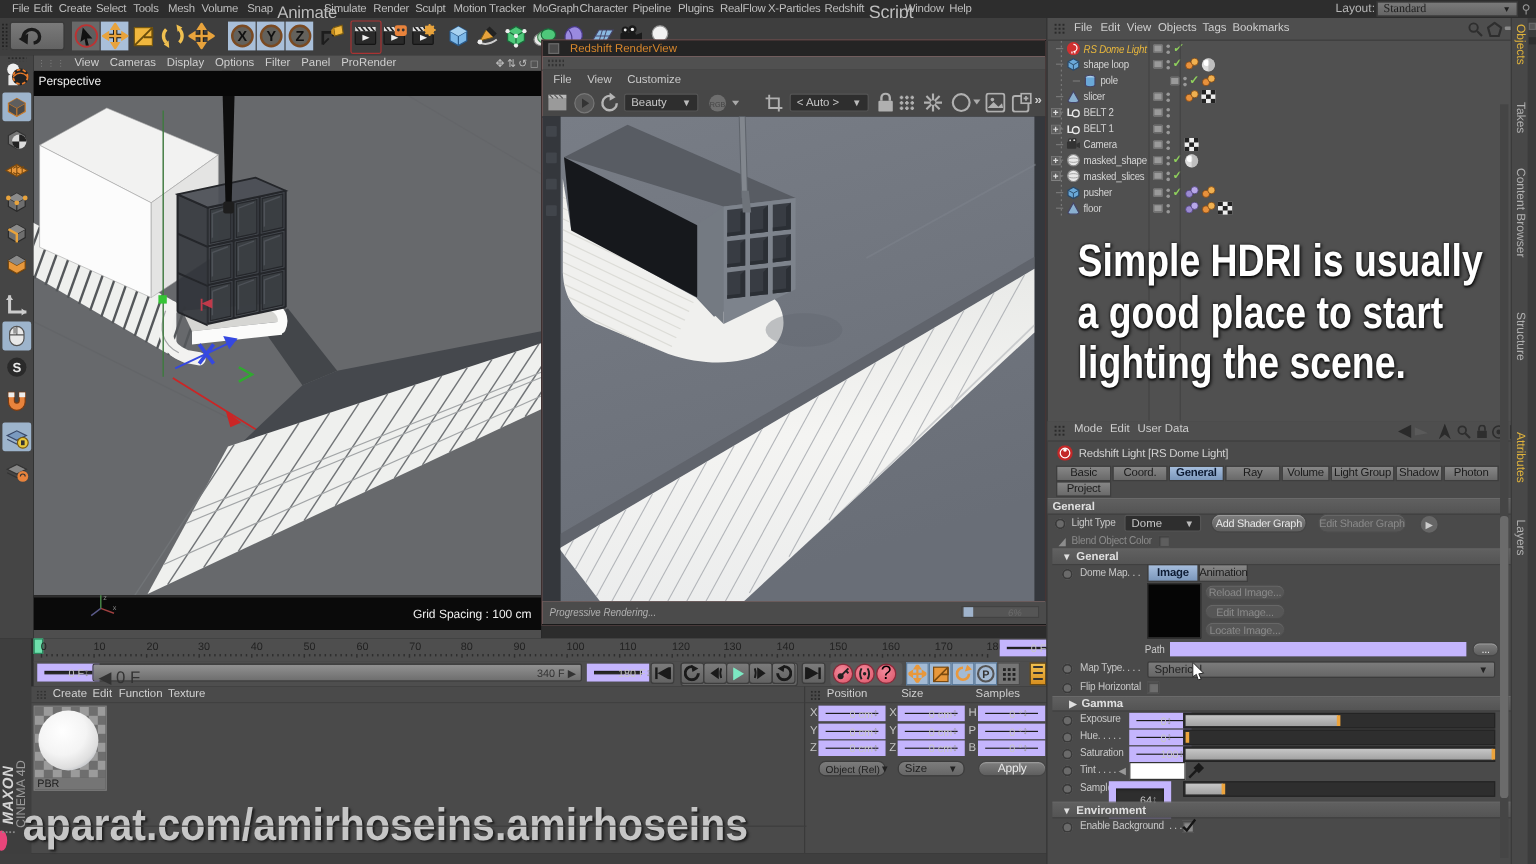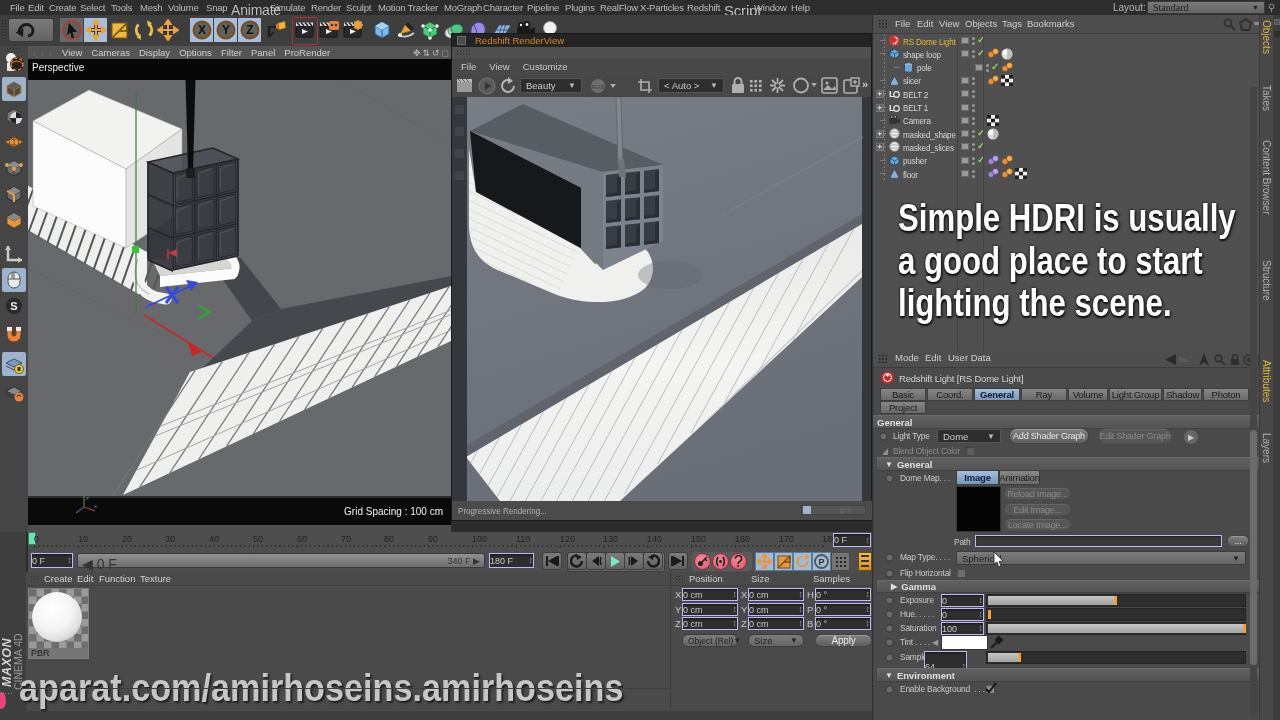--- a/index.html
+++ b/index.html
@@ -1,20 +1,20 @@
 <!DOCTYPE html>
 <html><head>
 <meta charset="utf-8">
 <style>
 html,body{margin:0;padding:0;}
 body{width:1280px;height:720px;position:relative;overflow:hidden;background:#2c2c2c;font-family:"Liberation Sans",sans-serif;-webkit-font-smoothing:antialiased;}
 .abs{position:absolute;}
 .menurow{display:flex;align-items:center;}
 .menurow span{white-space:nowrap;}
-.field{position:absolute;background:#2e2e2e;border:1px solid #c4b5fd;box-shadow:inset 0 1px 2px rgba(0,0,0,.5);color:#c6c6c6;font-size:9px;white-space:nowrap;display:flex;align-items:center;padding:0 0;box-sizing:border-box;}
+.field{position:absolute;background:#2e2e2e;border:6px solid #c4b5fd;box-shadow:inset 0 1px 2px rgba(0,0,0,.5);color:#c6c6c6;font-size:9px;white-space:nowrap;display:flex;align-items:center;padding:0 20px;box-sizing:border-box;}
 .spin{margin-left:auto;color:#9a9a9a;font-size:9px;line-height:.5;}
 .pill{position:absolute;background:linear-gradient(#808080,#5e5e5e);border:1px solid #454545;box-shadow:inset 0 1px 0 #999;border-radius:8px;color:#e8e8e8;font-size:9px;white-space:nowrap;letter-spacing:-.2px;display:flex;align-items:center;justify-content:center;box-sizing:border-box;}
 .pill.dis{background:#565656;color:#8a8a8a;border-color:#4c4c4c;box-shadow:inset 0 1px 0 #666;}
 .drop{position:absolute;background:linear-gradient(#7c7c7c,#666);border:1px solid #3c3c3c;border-radius:2px;color:#1e1e1e;font-size:9.5px;white-space:nowrap;display:flex;align-items:center;padding:0 5px;box-sizing:border-box;}
 .drop .arr{margin-left:auto;font-size:8px;color:#222;}
 .ddark{position:absolute;background:#2e2e2e;border:1px solid #555;border-radius:2px;color:#c9c9c9;font-size:9.5px;white-space:nowrap;display:flex;align-items:center;padding:0 5px;box-sizing:border-box;}
 .ddark .arr{margin-left:auto;font-size:8px;color:#bbb;}
 .sechdr{position:absolute;background:linear-gradient(#606060,#545454);border-top:1px solid #6a6a6a;border-bottom:1px solid #404040;color:#e0e0e0;font-size:9.5px;font-weight:bold;display:flex;align-items:center;box-sizing:border-box;}
 .radio{position:absolute;width:9px;height:9px;border-radius:50%;background:#6a6a6a;box-shadow:inset 0 0 0 1.5px #3a3a3a,inset 0 0 0 4px #6a6a6a;}
 .lbl{position:absolute;font-size:9.5px;letter-spacing:-.2px;color:#c9c9c9;white-space:nowrap;transform:scaleX(.88);transform-origin:0 50%;}
@@ -630,21 +630,21 @@
       <polygon points="164,0 169,0 171,68 166,68" fill="#82878e" stroke="#5d626a" stroke-width=".8"></polygon>
       <polygon points="166,62 172,62 174,80 167,80" fill="#6e737a"></polygon>
       <ellipse cx="218" cy="178" rx="32" ry="14" fill="#5f646c" opacity=".35"></ellipse>
     </svg>
 <div class="abs" style="left:0;top:63px;width:15px;height:404px;background:#34373c;">
 <div class="abs" style="left:3px;top:8px;width:9px;height:9px;background:#41454b;border-radius:1px;"></div>
 <div class="abs" style="left:3px;top:30px;width:9px;height:9px;background:#41454b;border-radius:1px;"></div>
 <div class="abs" style="left:3px;top:52px;width:9px;height:9px;background:#41454b;border-radius:1px;"></div>
 <div class="abs" style="left:3px;top:74px;width:9px;height:9px;background:#41454b;border-radius:1px;"></div>
 </div>
-<div class="abs" style="left:0;top:467px;width:423px;height:19px;background:#4b4b4b;">
+<div class="abs" style="left:0;top:467px;width:423px;height:19px;background:#4b4b4b;font-style:italic;">
 <span style="position:absolute;left:6px;top:4px;color:#b2b2b2;font-size:9.5px;transform:scaleX(.85);transform-origin:0 0;white-space:nowrap;">Progressive Rendering...</span>
 <span class="abs" style="left:349px;top:4px;width:65px;height:10px;background:#555;border:1px solid #424242;box-sizing:border-box;"></span>
 <span class="abs" style="left:351px;top:5px;width:8px;height:8px;background:#9fb3cc;"></span>
 <span class="abs" style="left:388px;top:5px;color:#6c6c6c;font-size:8px;">6%</span>
 </div>
 </div>
 <div class="abs" style="left:28px;top:532px;width:844px;height:19px;background:#4e4e4e;border-bottom:1px solid #3c3c3c;">
 <div class="abs" style="left:0px;top:0px;width:8px;height:13px;background:#6fdfac;border:1px solid #2a8a5f;box-sizing:border-box;"></div>
 <span class="abs" style="left:6px;top:2px;font-size:9px;color:#222;">0</span>
 <span class="abs" style="left:50px;top:2px;font-size:9px;color:#222;">10</span>
@@ -1021,21 +1021,21 @@
         <path d="M6.5 1 L12 5 L10 12 L3 12 L1 5 Z" fill="none" stroke="#2e2e2e" stroke-width="1.8"></path>
       </svg>
       <span class="abs" style="left:381px;top:7px;width:8px;height:3px;background:#8a8a8a;border-radius:1px;"></span>
       <svg class="abs" style="left:391px;top:3px;" width="12" height="12">
         <rect x="1" y="1" width="10" height="10" fill="none" stroke="#8a8a8a" stroke-width="1.4"></rect>
         <path d="M6 3 V9 M3 6 H9" stroke="#8a8a8a" stroke-width="1.4"></path>
       </svg>
     </div>
     <div class="abs" style="left:0;top:19px;width:408px;height:149px;">
       <div class="abs" style="left:11px;top:0;width:1px;height:146px;background-image:linear-gradient(#777 50%,transparent 50%);background-size:1px 4px;"></div>
-      <div class="abs" style="left:0;top:0.0px;width:408px;height:13.3px;">
+      <div class="abs" style="left:0;top:0.0px;width:408px;height:13.3px;font-style:italic;">
         <span style="position:absolute;left:7px;top:6px;width:6px;height:1px;background:#777;"></span>
         <svg style="position:absolute;left:16px;top:1px;" width="11" height="11">
           <circle cx="5.5" cy="5.5" r="5.5" fill="#d03030"></circle>
           <path d="M5.5 2 A2.6 2.6 0 0 1 5.5 8 M4.3 8 L4.3 9.5 M6.7 8 L6.7 9.5" stroke="#fff" stroke-width="1" fill="none"></path>
         </svg>
         <span style="position:absolute;left:30px;top:1.5px;color:#e8b73c;white-space:nowrap;font-size:9.5px;letter-spacing:-.2px;transform:scaleX(.85);transform-origin:0 0;">RS Dome Light</span>
         <span style="position:absolute;left:88px;top:3px;width:8px;height:7px;background:#9a9a9a;border-radius:1px;box-shadow:inset 0 0 0 1px #6a6a6a;"></span>
         <span style="position:absolute;left:99px;top:3px;width:3px;height:3px;border-radius:50%;background:#999;"></span>
         <span style="position:absolute;left:99px;top:8px;width:3px;height:3px;border-radius:50%;background:#999;"></span>
         <span style="position:absolute;left:104px;top:0px;color:#8fd05c;font-size:10px;font-weight:bold;">✓</span>

